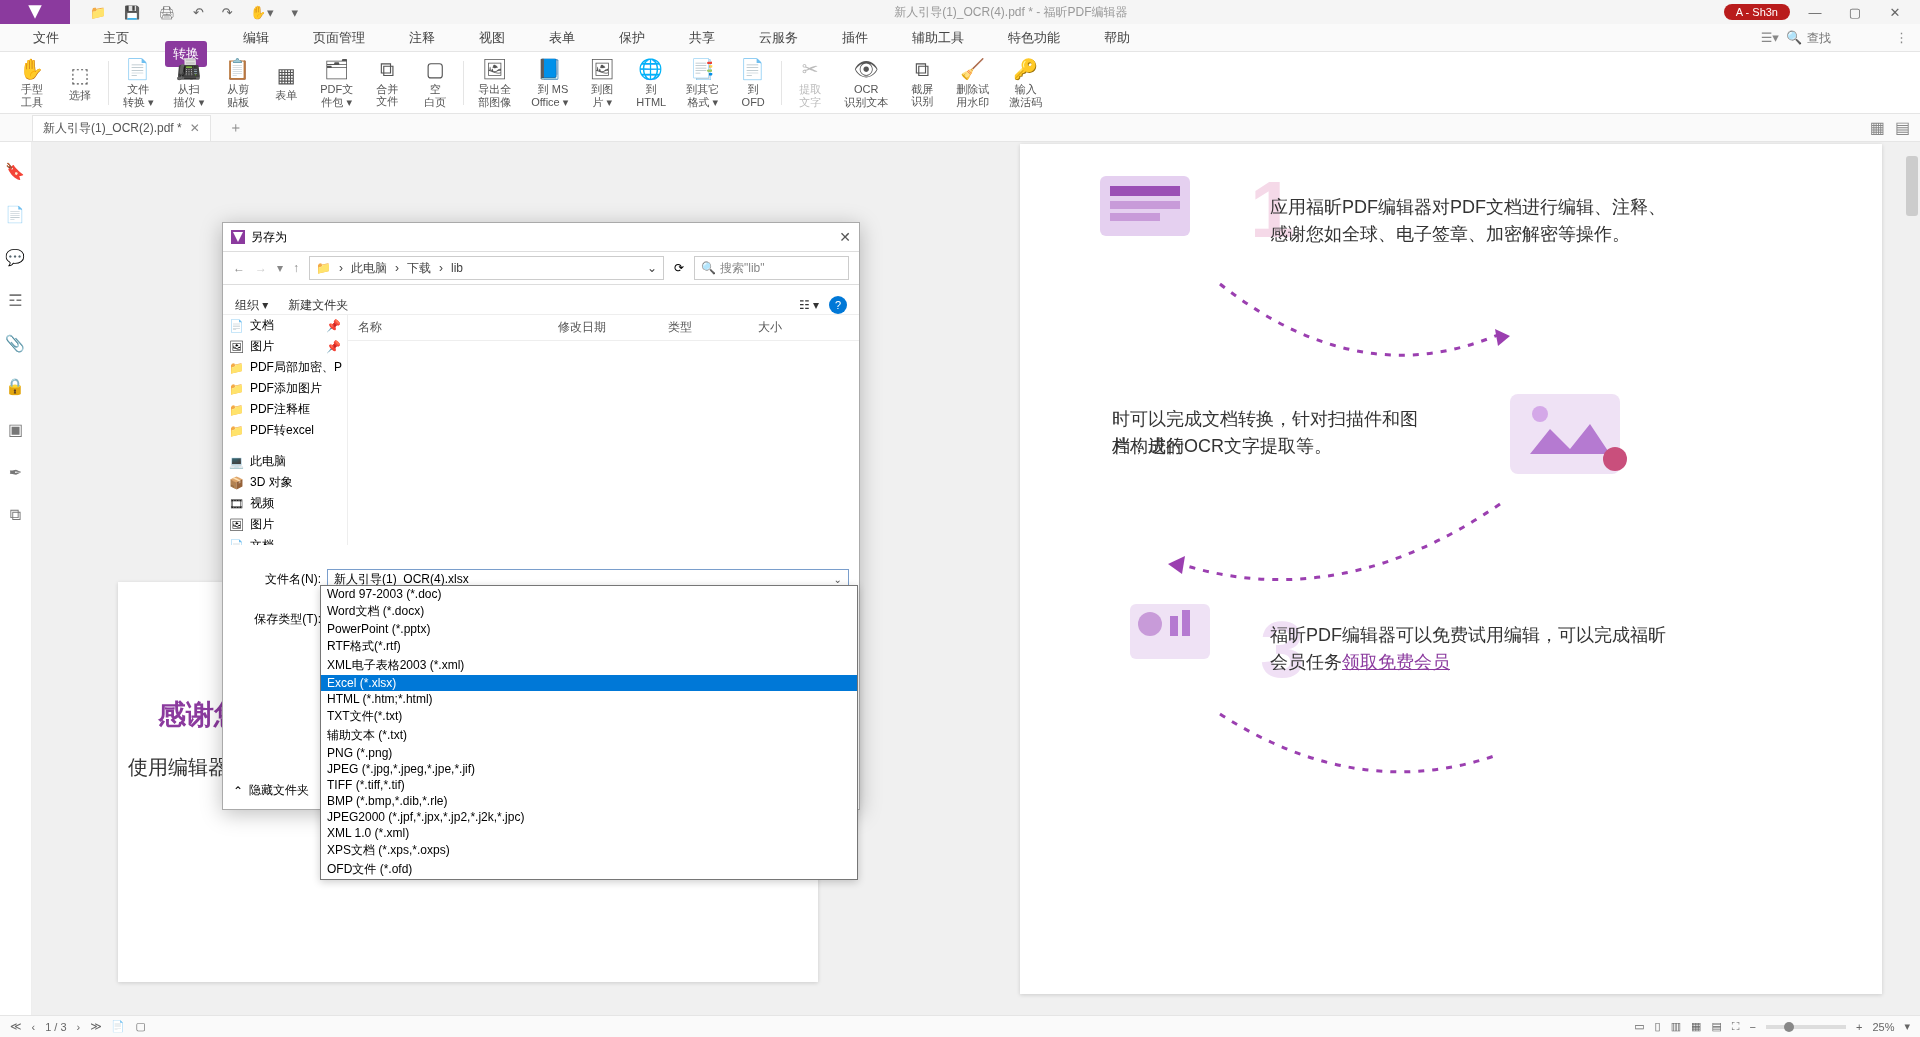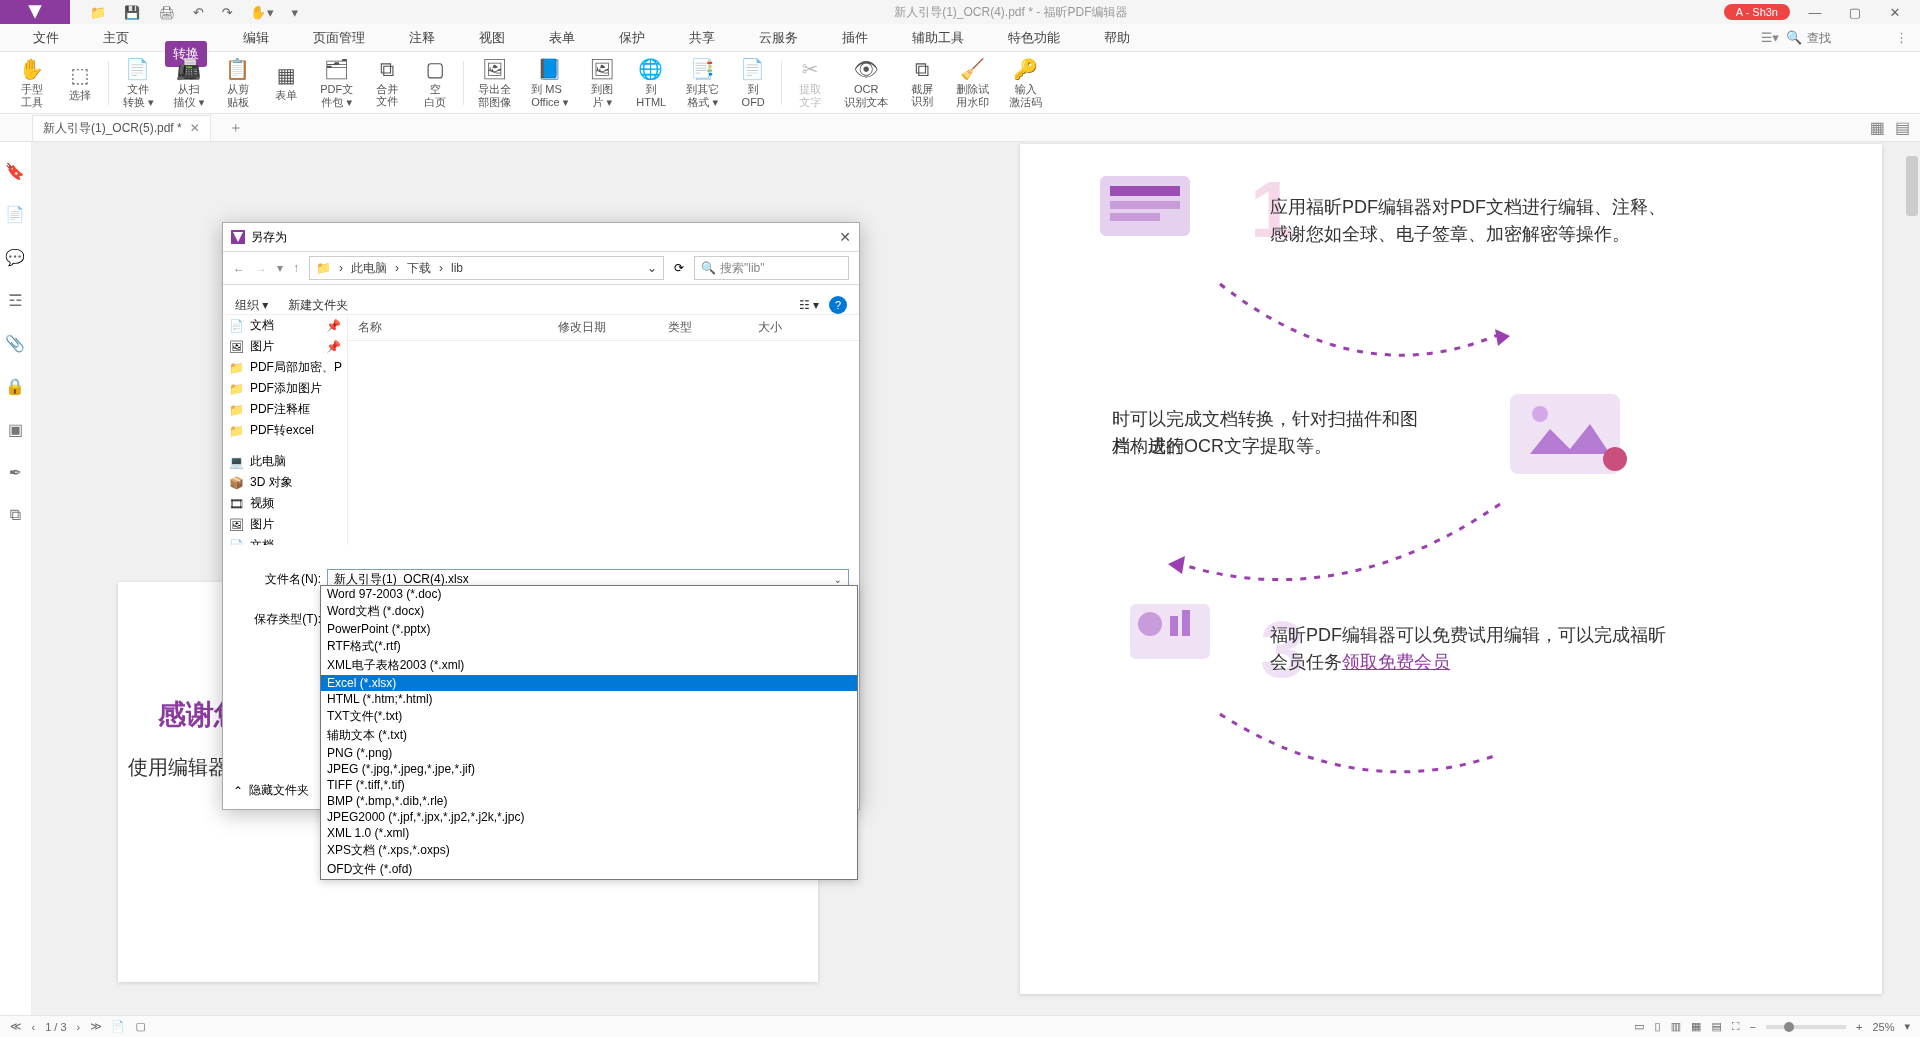--- a/index.html
+++ b/index.html
@@ -4,21 +4,21 @@
 <style>
 * { margin: 0; padding: 0; box-sizing: border-box; font-family: "Microsoft YaHei", sans-serif; }
 body { width: 1920px; height: 1037px; overflow: hidden; background: #fff; position: relative; }
 
 .titlebar { height: 24px; background: #f5f5f5; display: flex; align-items: center; font-size: 11px; color: #888; }
 .titlebar-left { width: 70px; height: 24px; background: #8b3a9e; display: flex; align-items: center; justify-content: center; }
 .titlebar-icons { display: flex; gap: 18px; padding-left: 20px; align-items: center; }
 .titlebar-icons span { color: #666; cursor: pointer; font-size: 13px; }
 .titlebar-center { flex: 1; text-align: center; color: #999; font-size: 12px; }
 .titlebar-right { display: flex; align-items: center; gap: 10px; padding-right: 10px; }
-.user-badge { background: #ef4444; color: #fff; padding: 2px 12px; border-radius: 10px; font-size: 11px; }
+.user-badge { background: #b91c1c; color: #fff; padding: 2px 12px; border-radius: 10px; font-size: 11px; }
 .win-btn { width: 30px; text-align: center; color: #666; cursor: pointer; font-size: 13px; }
 
 .menubar { height: 28px; background: #fafafa; display: flex; align-items: center; padding-left: 25px; gap: 28px; font-size: 13px; color: #444; border-bottom: 1px solid #e5e5e5; }
 .menubar .menu-item { cursor: pointer; padding: 4px 8px; }
 .menubar .menu-item.active { background: #8b3a9e; color: #fff; border-radius: 3px; margin-top: 32px; }
 .menubar-right { margin-left: auto; display: flex; align-items: center; gap: 8px; padding-right: 12px; }
 .search-box { display: flex; align-items: center; gap: 4px; color: #999; }
 .search-input { border: none; background: transparent; font-size: 12px; width: 80px; outline: none; }
 
 .ribbon { height: 62px; background: #fff; display: flex; align-items: center; padding-left: 8px; gap: 0; border-bottom: 1px solid #e5e5e5; }
@@ -194,21 +194,21 @@
 白页</span>
     </div>
     <div class="ribbon-sep"></div>
     <div class="ribbon-item">
       <span class="ribbon-icon">🖼</span>
       <span style="white-space:pre-line;text-align:center;line-height:1.1">导出全
 部图像</span>
     </div>
     <div class="ribbon-item">
       <span class="ribbon-icon">📘</span>
-      <span style="white-space:pre-line;text-align:left;line-height:1.1">到 MS
+      <span style="white-space:pre-line;text-align:right;line-height:1.1">到 MS
 Office ▾</span>
     </div>
     <div class="ribbon-item">
       <span class="ribbon-icon">🖼</span>
       <span style="white-space:pre-line;text-align:center;line-height:1.1">到图
 片 ▾</span>
     </div>
     <div class="ribbon-item">
       <span class="ribbon-icon">🌐</span>
       <span style="white-space:pre-line;text-align:center;line-height:1.1">到
@@ -247,21 +247,21 @@
     </div>
     <div class="ribbon-item">
       <span class="ribbon-icon">🔑</span>
       <span style="white-space:pre-line;text-align:center;line-height:1.1">输入
 激活码</span>
     </div>
   </div>
 
 <div class="tabbar">
   <div class="tab">
-    <span>新人引导(1)_OCR(5).pdf *</span>
+    <span>新人引导(1)_OCR(2).pdf *</span>
     <span class="tab-close">✕</span>
   </div>
   <span class="tab-add">＋</span>
   <div class="tabbar-right">
     <span>▦</span>
     <span>▤</span>
   </div>
 </div>
 
 <div class="workspace">

